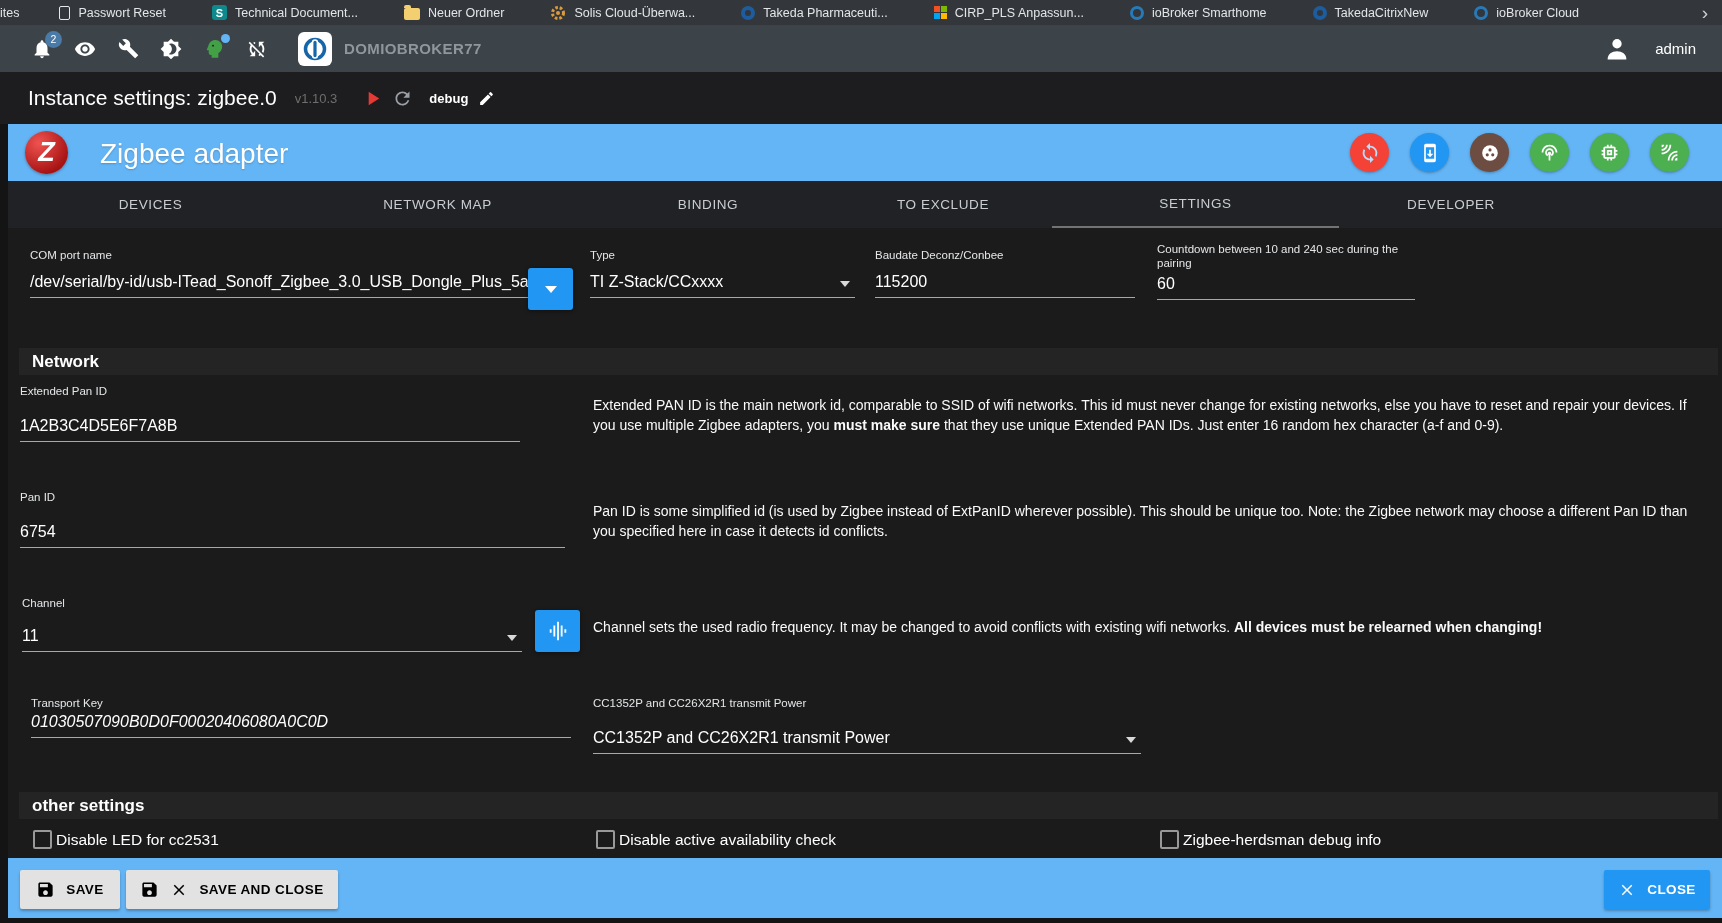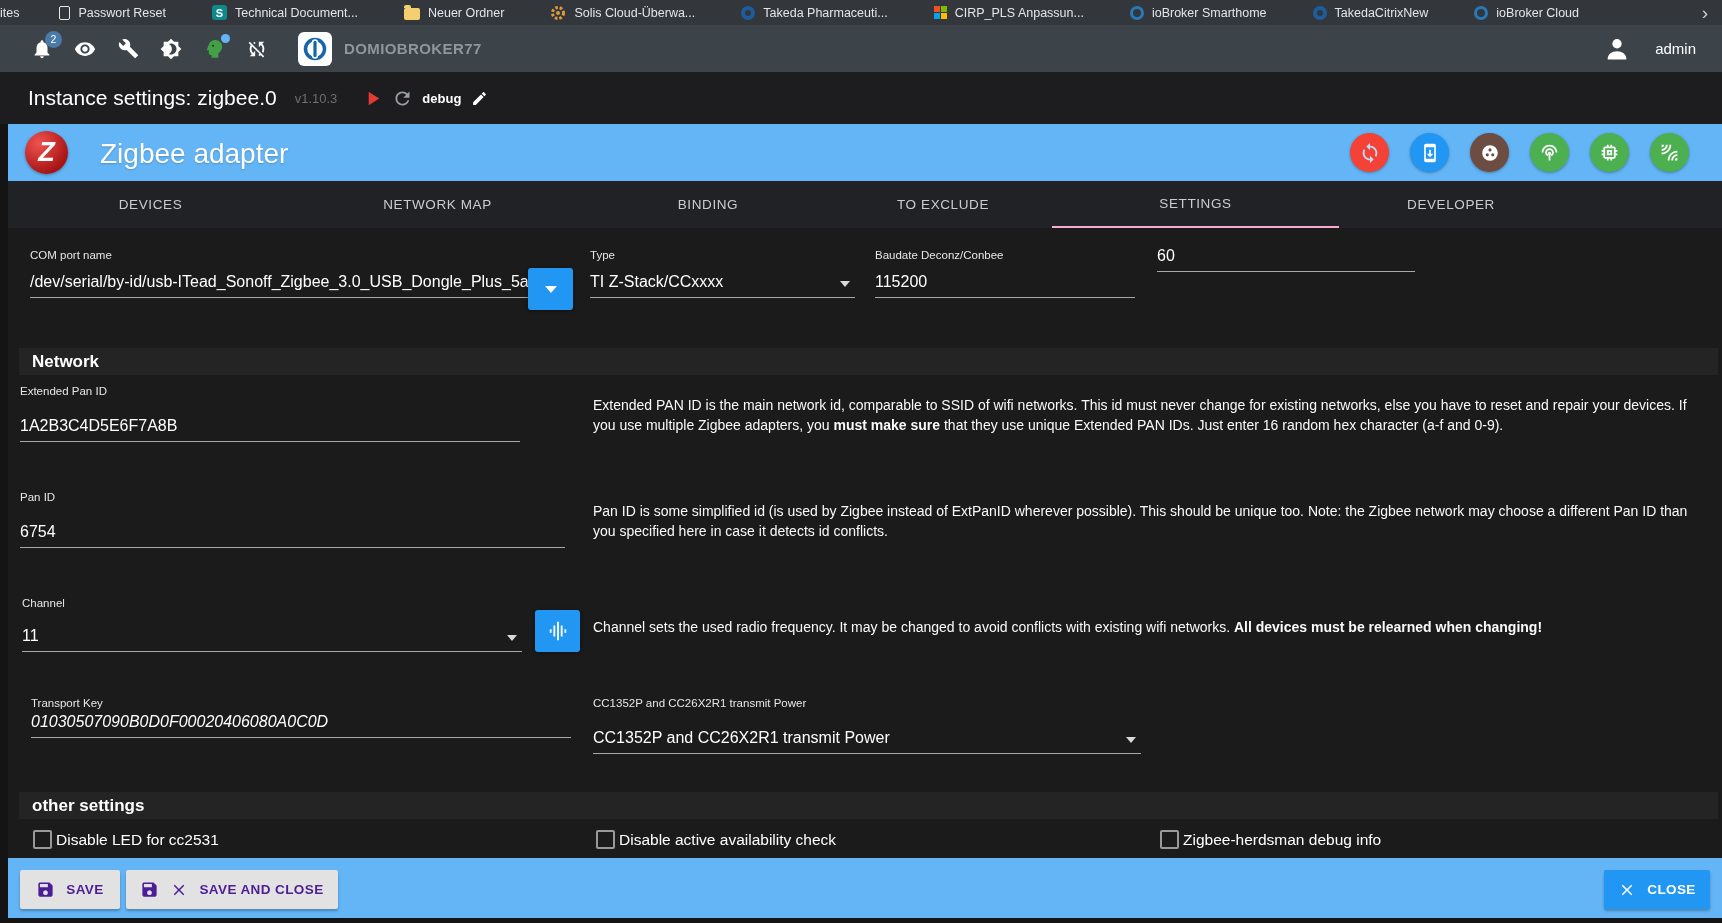--- a/index.html
+++ b/index.html
@@ -34,59 +34,59 @@
   .hostname{color:#8f979d;font-size:15px;font-weight:bold;letter-spacing:.4px;}
   .appbar-right{margin-left:auto;margin-right:26px;display:flex;align-items:center;gap:24px;cursor:pointer;}
   .admin-label{color:#fff;font-size:15px;}
 
   
   .instbar{position:absolute;left:0;top:72px;width:1722px;height:52px;background:#1d1d1f;display:flex;align-items:center;padding-left:28px;}
   .inst-title{color:#fff;font-size:21px;}
   .inst-version{color:#6e6e6e;font-size:13px;margin-left:18px;}
   .inst-play{margin-left:24px;display:flex;cursor:pointer;}
   .inst-refresh{margin-left:8px;display:flex;cursor:pointer;}
-  .inst-debug{color:#fff;font-size:13px;font-weight:bold;margin-left:9px;}
+  .inst-debug{color:#fff;font-size:13px;font-weight:bold;margin-left:16px;}
   .inst-pencil{margin-left:10px;display:flex;cursor:pointer;}
 
   
   .adheader{position:absolute;left:8px;top:124px;width:1714px;height:57px;background:#64b5f6;}
   .zlogo{position:absolute;left:17px;top:7px;width:43px;height:43px;border-radius:50%;background:radial-gradient(circle at 32% 28%,#ef5350,#a51212 75%);display:flex;align-items:center;justify-content:center;box-shadow:0 1px 3px rgba(0,0,0,.35);}
   .zlogo span{color:#fff;font-size:27px;font-weight:bold;font-style:italic;line-height:1;}
   .adtitle{position:absolute;left:92px;top:14px;color:#fff;font-size:28px;text-shadow:0 1px 2px rgba(0,0,0,.2);}
   .circ{position:absolute;top:9px;width:39px;height:39px;border-radius:50%;display:flex;align-items:center;justify-content:center;box-shadow:0 1px 3px rgba(0,0,0,.3);cursor:pointer;}
 
   
   .tabbar{position:absolute;left:8px;top:181px;width:1714px;height:47px;background:#202225;display:flex;}
   .tab{height:47px;display:flex;align-items:center;justify-content:center;color:#c9cdd1;font-size:13.5px;letter-spacing:.6px;cursor:pointer;}
   .tab:nth-child(1){width:285px;}
   .tab:nth-child(2){width:289px;}
   .tab:nth-child(3){width:252px;}
   .tab:nth-child(4){width:218px;}
   .tab:nth-child(5){width:287px;}
   .tab:nth-child(6){width:224px;}
-  .tab.active{border-bottom:2px solid #f9a8d4;}
+  .tab.active{border-bottom:2px solid #737373;}
 
   
   .content{position:absolute;left:8px;top:228px;width:1714px;height:630px;background:#1b1b1b;overflow:hidden;}
   .field{position:absolute;}
   .flabel{display:block;font-size:11.5px;color:#e4e6e8;line-height:14px;}
   .fval{position:relative;margin-top:8px;height:28px;font-size:16px;color:#fff;border-bottom:1px solid #a8a8a8;white-space:nowrap;overflow:hidden;line-height:24px;}
   .selarrow{position:absolute;right:5px;bottom:11px;width:0;height:0;border-left:5px solid transparent;border-right:5px solid transparent;border-top:6px solid #d9d9d9;}
   .bluebtn{position:absolute;width:45px;height:42px;background:#2196f3;border-radius:3px;display:flex;align-items:center;justify-content:center;box-shadow:0 1px 4px rgba(0,0,0,.45);cursor:pointer;}
   .btn-arrow{width:0;height:0;border-left:6px solid transparent;border-right:6px solid transparent;border-top:7px solid #fff;}
   .desc{position:absolute;left:585px;width:1110px;font-size:14px;line-height:19.5px;color:#fafafa;}
   .secbar{position:absolute;left:11px;width:1699px;height:27px;background:#242424;color:#fff;font-weight:bold;font-size:17px;display:flex;align-items:center;padding-left:13px;}
   .cb{position:absolute;display:flex;align-items:flex-start;gap:4px;cursor:pointer;}
   .cbbox{width:19px;height:19px;border:2px solid #999;border-radius:2px;margin-top:1px;}
   .cblabel{font-size:15.5px;color:#fff;padding-top:2px;}
 
   
   .footer{position:absolute;left:8px;top:858px;width:1714px;height:60px;background:#64b5f6;}
   .btn{position:absolute;top:12px;height:39px;display:flex;align-items:center;justify-content:center;gap:11px;border-radius:2px;font-size:13.5px;font-weight:bold;letter-spacing:.4px;box-shadow:0 2px 3px rgba(0,0,0,.28);cursor:pointer;}
-  .btn.disabled{background:#e2e2e2;color:#4c1d95;}
+  .btn.disabled{background:#e2e2e2;color:#000000;}
   .btn.primary{background:#2196f3;color:#fff;}
 </style>
 </head>
 <body>
 
 <div class="page">
 
   <div class="bookmarks">
     <span class="bm bm-clipped">
         <span>ites</span>
@@ -274,20 +274,21 @@
       <div class="fval">TI Z-Stack/CCxxxx</div>
       <span class="selarrow"></span>
     </div>
 
     <div class="field" style="left:867px;top:20px;width:260px;">
       <span class="flabel">Baudate Deconz/Conbee</span>
       <div class="fval">115200</div>
     </div>
 
     <div class="field" style="left:1149px;top:14px;width:258px;">
+      <span class="flabel" style="width:260px;white-space:normal;">Countdown between 10 and 240 sec during the pairing</span>
       <div class="fval" style="margin-top:2px;">60</div>
     </div>
 
     <div class="secbar" style="top:120px;">
       <span>Network</span>
     </div>
 
     <div class="field" style="left:12px;top:156px;width:500px;">
       <span class="flabel">Extended Pan ID</span>
       <div class="fval" style="margin-top:16px;">1A2B3C4D5E6F7A8B</div>

